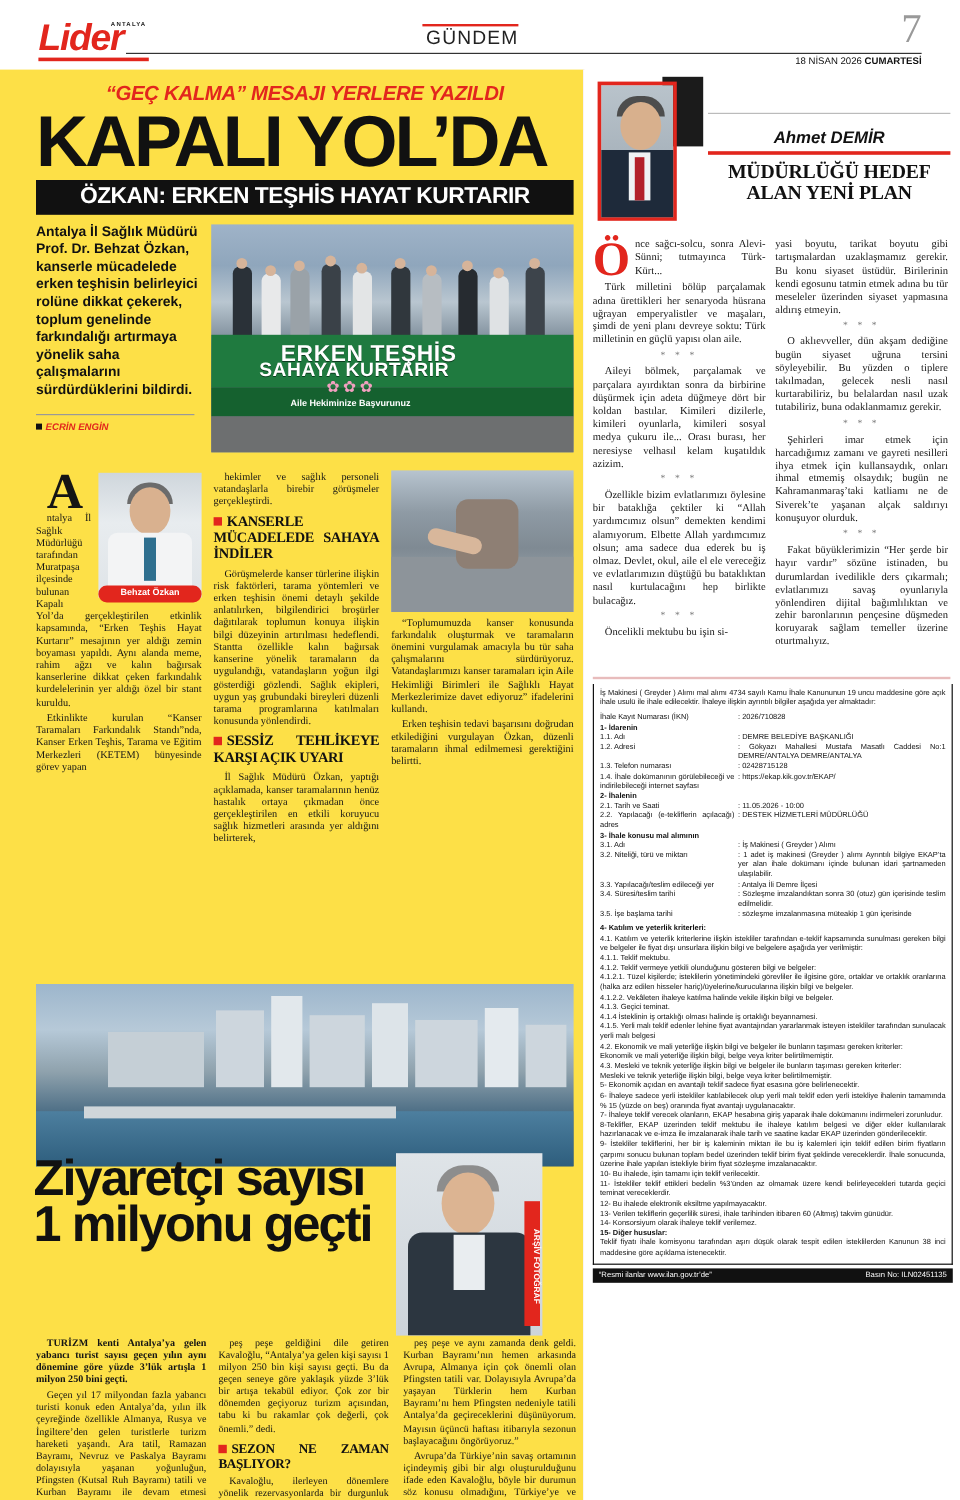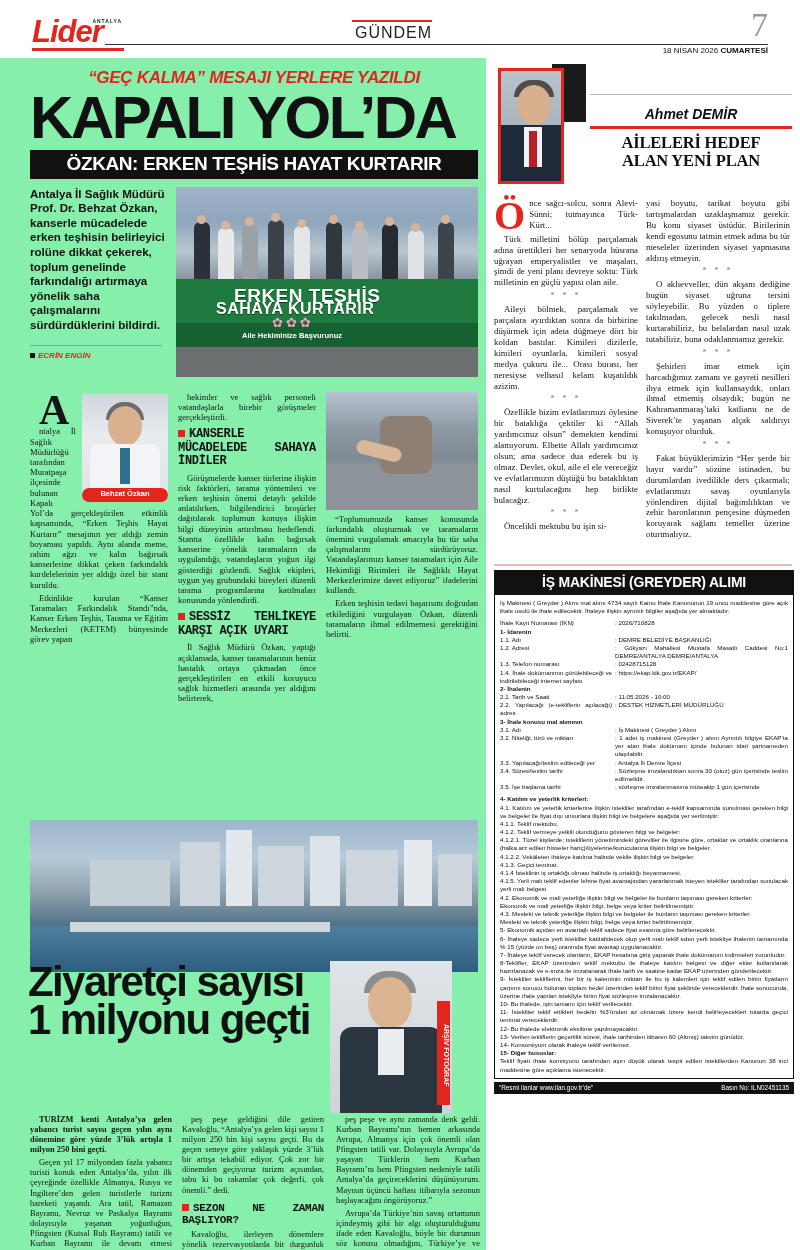--- a/index.html
+++ b/index.html
@@ -38,21 +38,21 @@
     font-family:"Liberation Serif", serif; font-size:34px; color:#999; line-height:1;
   }
   .head-rule { position:absolute; left:105px; right:32px; top:44px; height:1px; background:#333; }
   .date-line {
     position:absolute; right:32px; top:46px;
     font-family:"Liberation Sans", sans-serif; font-size:8px; color:#111;
   }
   .date-line b { font-weight:bold; }
 
   
-  .left-col { position:absolute; left:0px; top:58px; width:486px; height:1192px; background:#86efac; }
+  .left-col { position:absolute; left:0px; top:58px; width:486px; height:1192px; background:#fde047; }
   .left-inner { position:absolute; left:30px; top:0; width:448px; }
 
   .kicker {
     font-family:"Liberation Sans", sans-serif;
     font-weight:bold; font-style:italic; font-size:17px;
     color:#e2261d; text-align:center; padding-top:10px; letter-spacing:-0.3px;
   }
   .mainhead {
     font-family:"Liberation Sans", sans-serif;
     font-weight:bold; font-size:60px; line-height:0.86;
@@ -114,21 +114,21 @@
        text-align:justify; color:#141414; }
   .c1 { left:0; }
   .c2 { left:148px; }
   .c3 { left:296px; width:152px; }
   .dropcap::first-letter {
     float:left; font-size:42px; line-height:0.78; font-weight:bold;
     padding:2px 3px 0 0; font-family:"Liberation Serif", serif;
   }
   .c p { margin:0 0 3px 0; text-indent:9px; }
   .subhead {
-    font-family:Liberation Mono, monospace; font-weight:bold;
+    font-family:Liberation Serif, serif; font-weight:bold;
     font-size:12px; line-height:1.12; color:#111; margin:6px 0 4px 0;
     letter-spacing:-0.3px;
   }
   .subhead .sq { display:inline-block; width:7px; height:7px; background:#e2261d; margin-right:4px; }
 
   .portrait-box { float:right; width:86px; margin:2px 0 3px 6px; }
   .portrait {
     width:86px; height:104px;
     background:linear-gradient(180deg,#cfd6dc 0%,#e8ecef 40%,#dfe4e8 100%);
     position:relative; overflow:hidden;
@@ -416,21 +416,21 @@
           <div class="au-hair"></div>
             <div class="au-face"></div>
             <div class="au-body"></div>
             <div class="au-shirt"></div>
             <div class="au-tie"></div>
         </div>
         <div class="au-rule-top"></div>
         <div class="au-name">Ahmet DEMİR</div>
         <div class="au-rule-bot"></div>
         <div class="au-title">
-          <div>AİLELERİ HEDEF</div>
+          <div>MÜDÜRLÜĞÜ HEDEF</div>
           <div>ALAN YENİ PLAN</div>
         </div>
       </div>
 
       <div class="colmn-body" style="height:372px;">
         <div class="cb cb1">
           <p class="odropcap" style="text-indent:0;"><span class="bigO">Ö</span><span>nce sağcı-solcu, sonra Alevi-Sünni; tutmayınca Türk-Kürt...</span></p>
           <p>Türk milletini bölüp parçalamak adına ürettikleri her senaryoda hüsrana uğrayan emperyalistler ve maşaları, şimdi de yeni planı devreye soktu: Türk milletinin en güçlü yapısı olan aile.</p>
           <div class="stars">* * *</div>
           <p>Aileyi bölmek, parçalamak ve parçalara ayırdıktan sonra da birbirine düşürmek için adeta düğmeye dört bir koldan bastılar. Kimileri dizilerle, kimileri oyunlarla, kimileri sosyal medya çukuru ile... Orası burası, her neresiyse velhasıl kelam kuşatıldık azizim.</p>
@@ -446,21 +446,20 @@
           <div class="stars">* * *</div>
           <p>Şehirleri imar etmek için harcadığımız zamanı ve gayreti nesilleri ihya etmek için kullansaydık, onları ihmal etmemiş olsaydık; bugün ne Kahramanmaraş’taki katliamı ne de Siverek’te yaşanan alçak saldırıyı konuşuyor olurduk.</p>
           <div class="stars">* * *</div>
           <p>Fakat büyüklerimizin “Her şerde bir hayır vardır” sözüne istinaden, bu durumlardan ivedilikle ders çıkarmalı; evlatlarımızı savaş oyunlarıyla yönlendiren dijital bağımlılıktan ve zehir baronlarının pençesine düşmeden koruyarak sağlam temeller üzerine oturtmalıyız.</p>
         </div>
       </div>
       <div class="colmn-rule" style="top:500px; left:0; right:0;"></div>
     </div>
 
     <div class="tender">
-      <div class="tender-title">İŞ MAKİNESİ (GREYDER) ALIMI</div>
       <div class="tender-body">
         <span class="ln">İş Makinesi ( Greyder ) Alımı mal alımı 4734 sayılı Kamu İhale Kanununun 19 uncu maddesine göre açık ihale usulü ile ihale edilecektir.  İhaleye ilişkin ayrıntılı bilgiler aşağıda yer almaktadır:</span>
         <div class="sp"></div>
         <div id="tender-rows">
             <div class="row">
               <div class="lbl">İhale Kayıt Numarası (İKN)</div>
               <div class="val">: 2026/710828</div>
             </div>
             <div class="row">
               <div class="lbl" style="font-weight: bold;">1- İdarenin</div>

